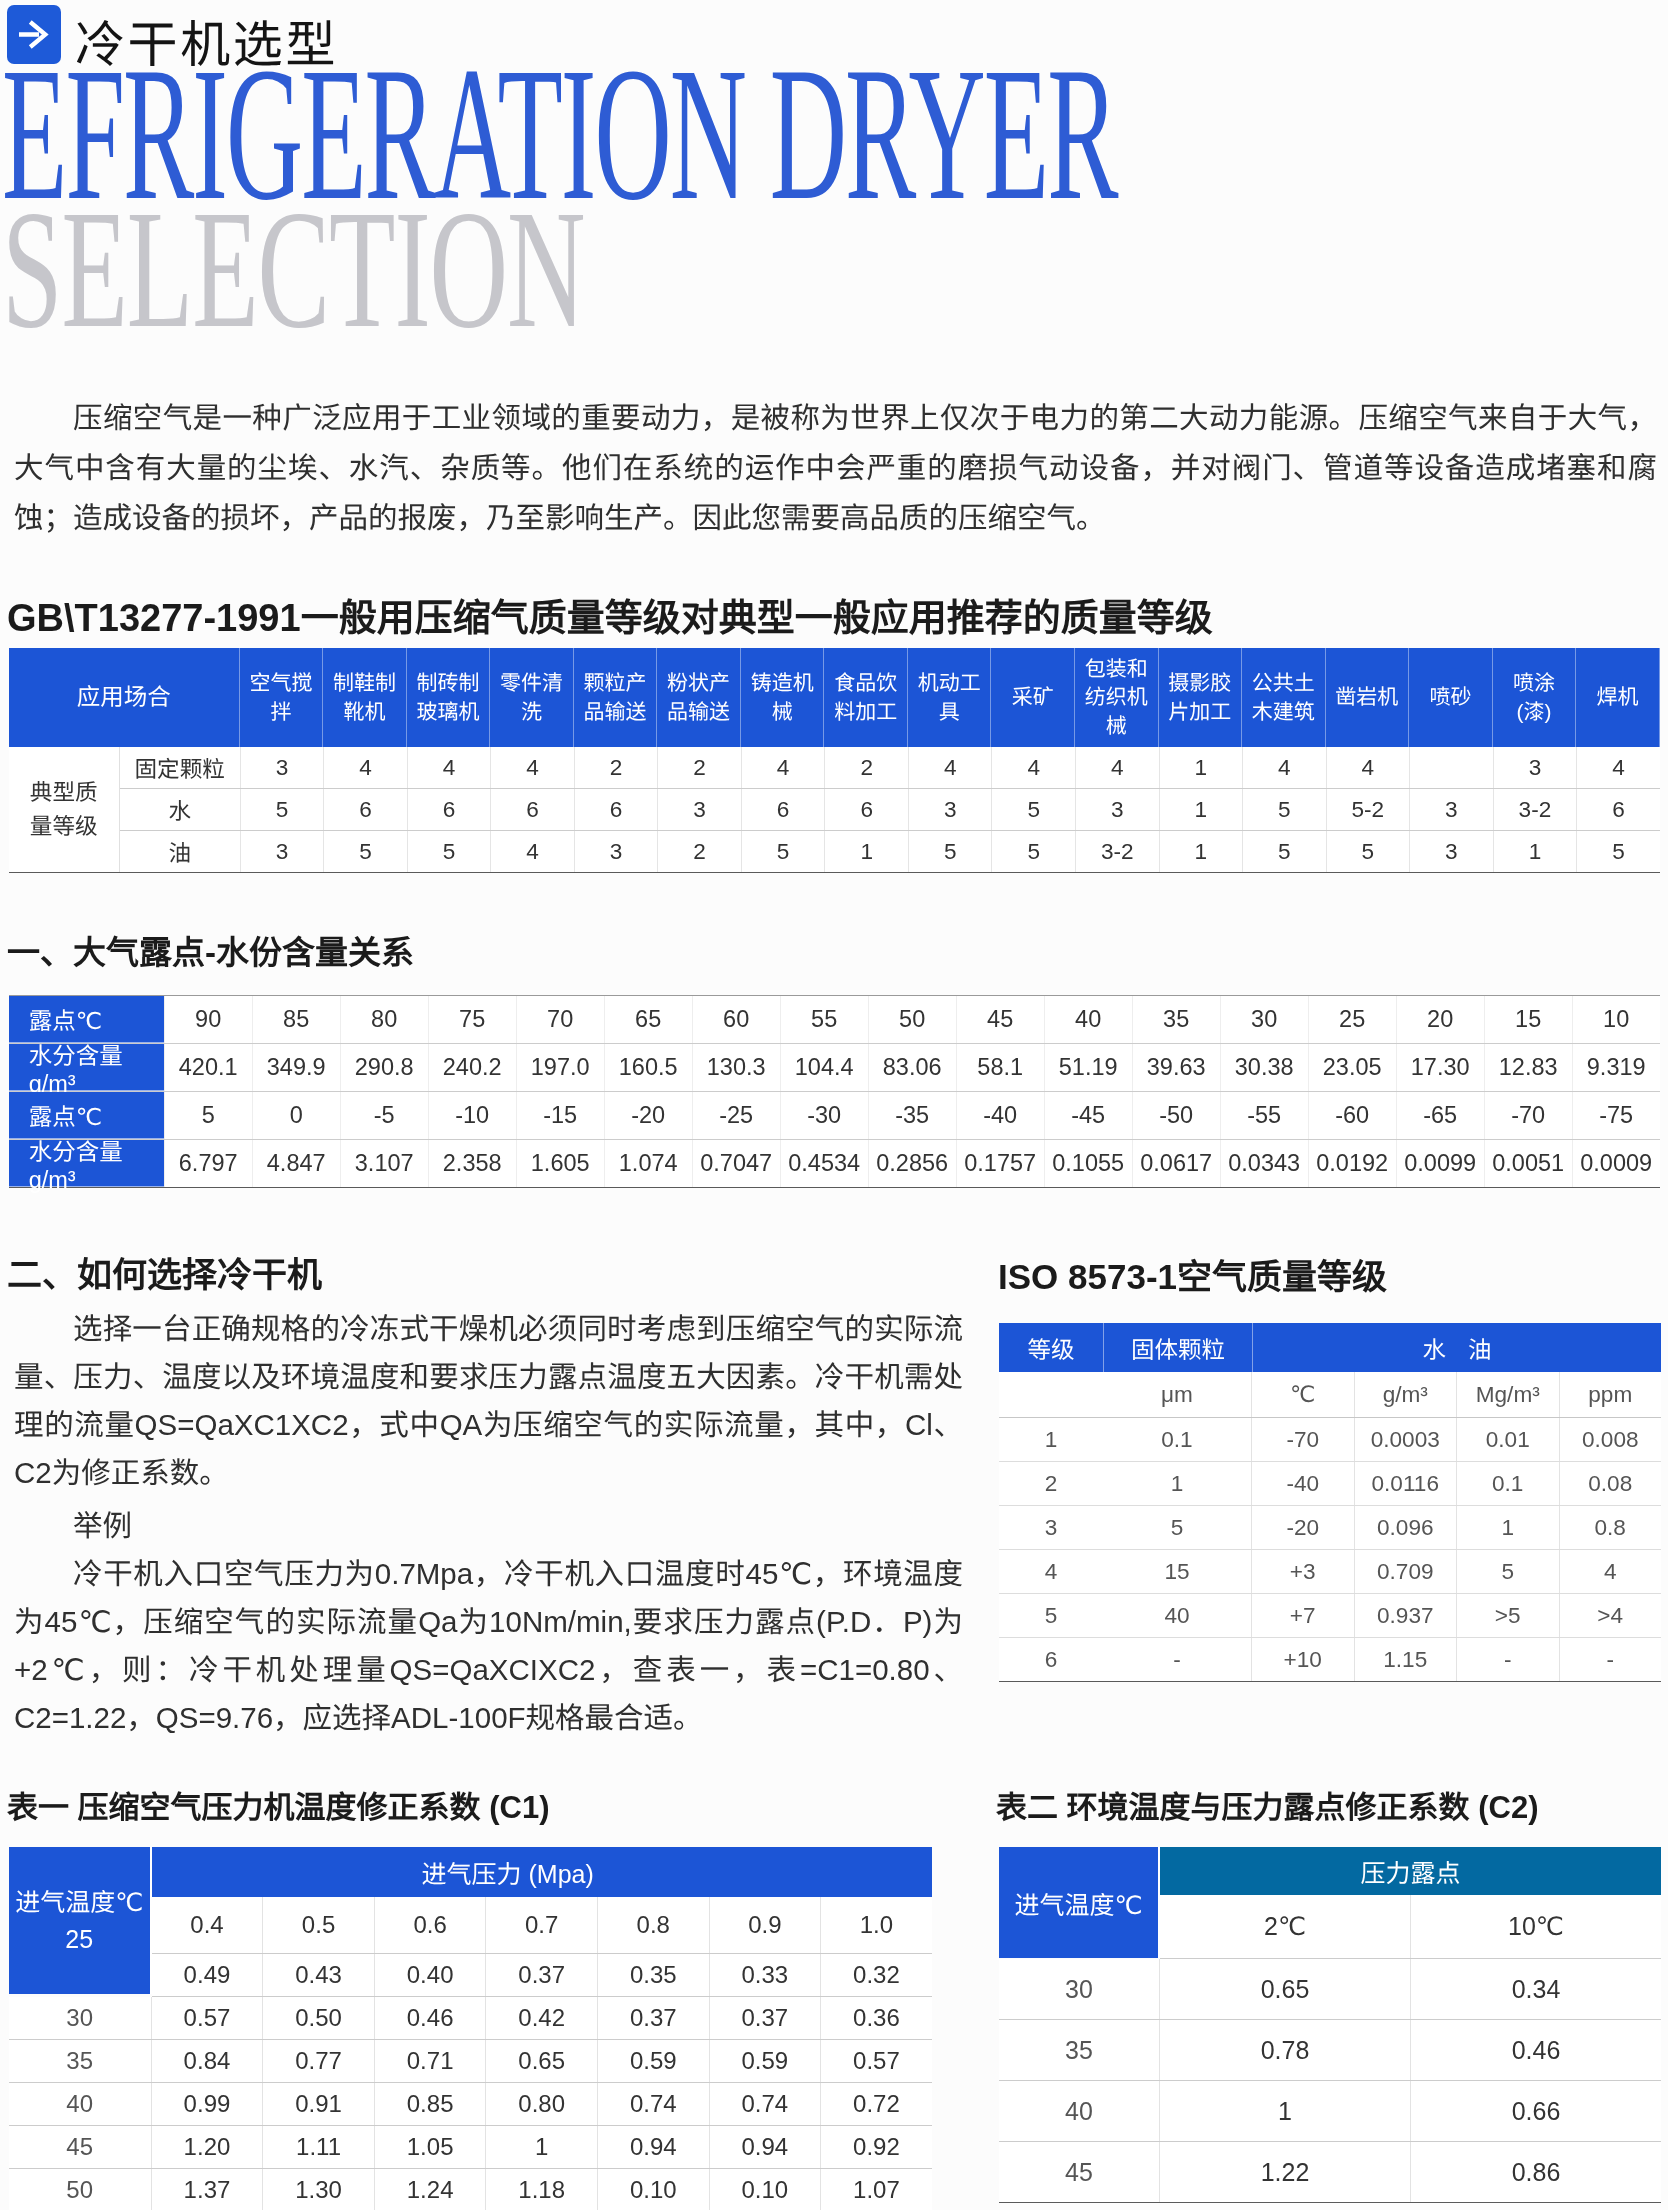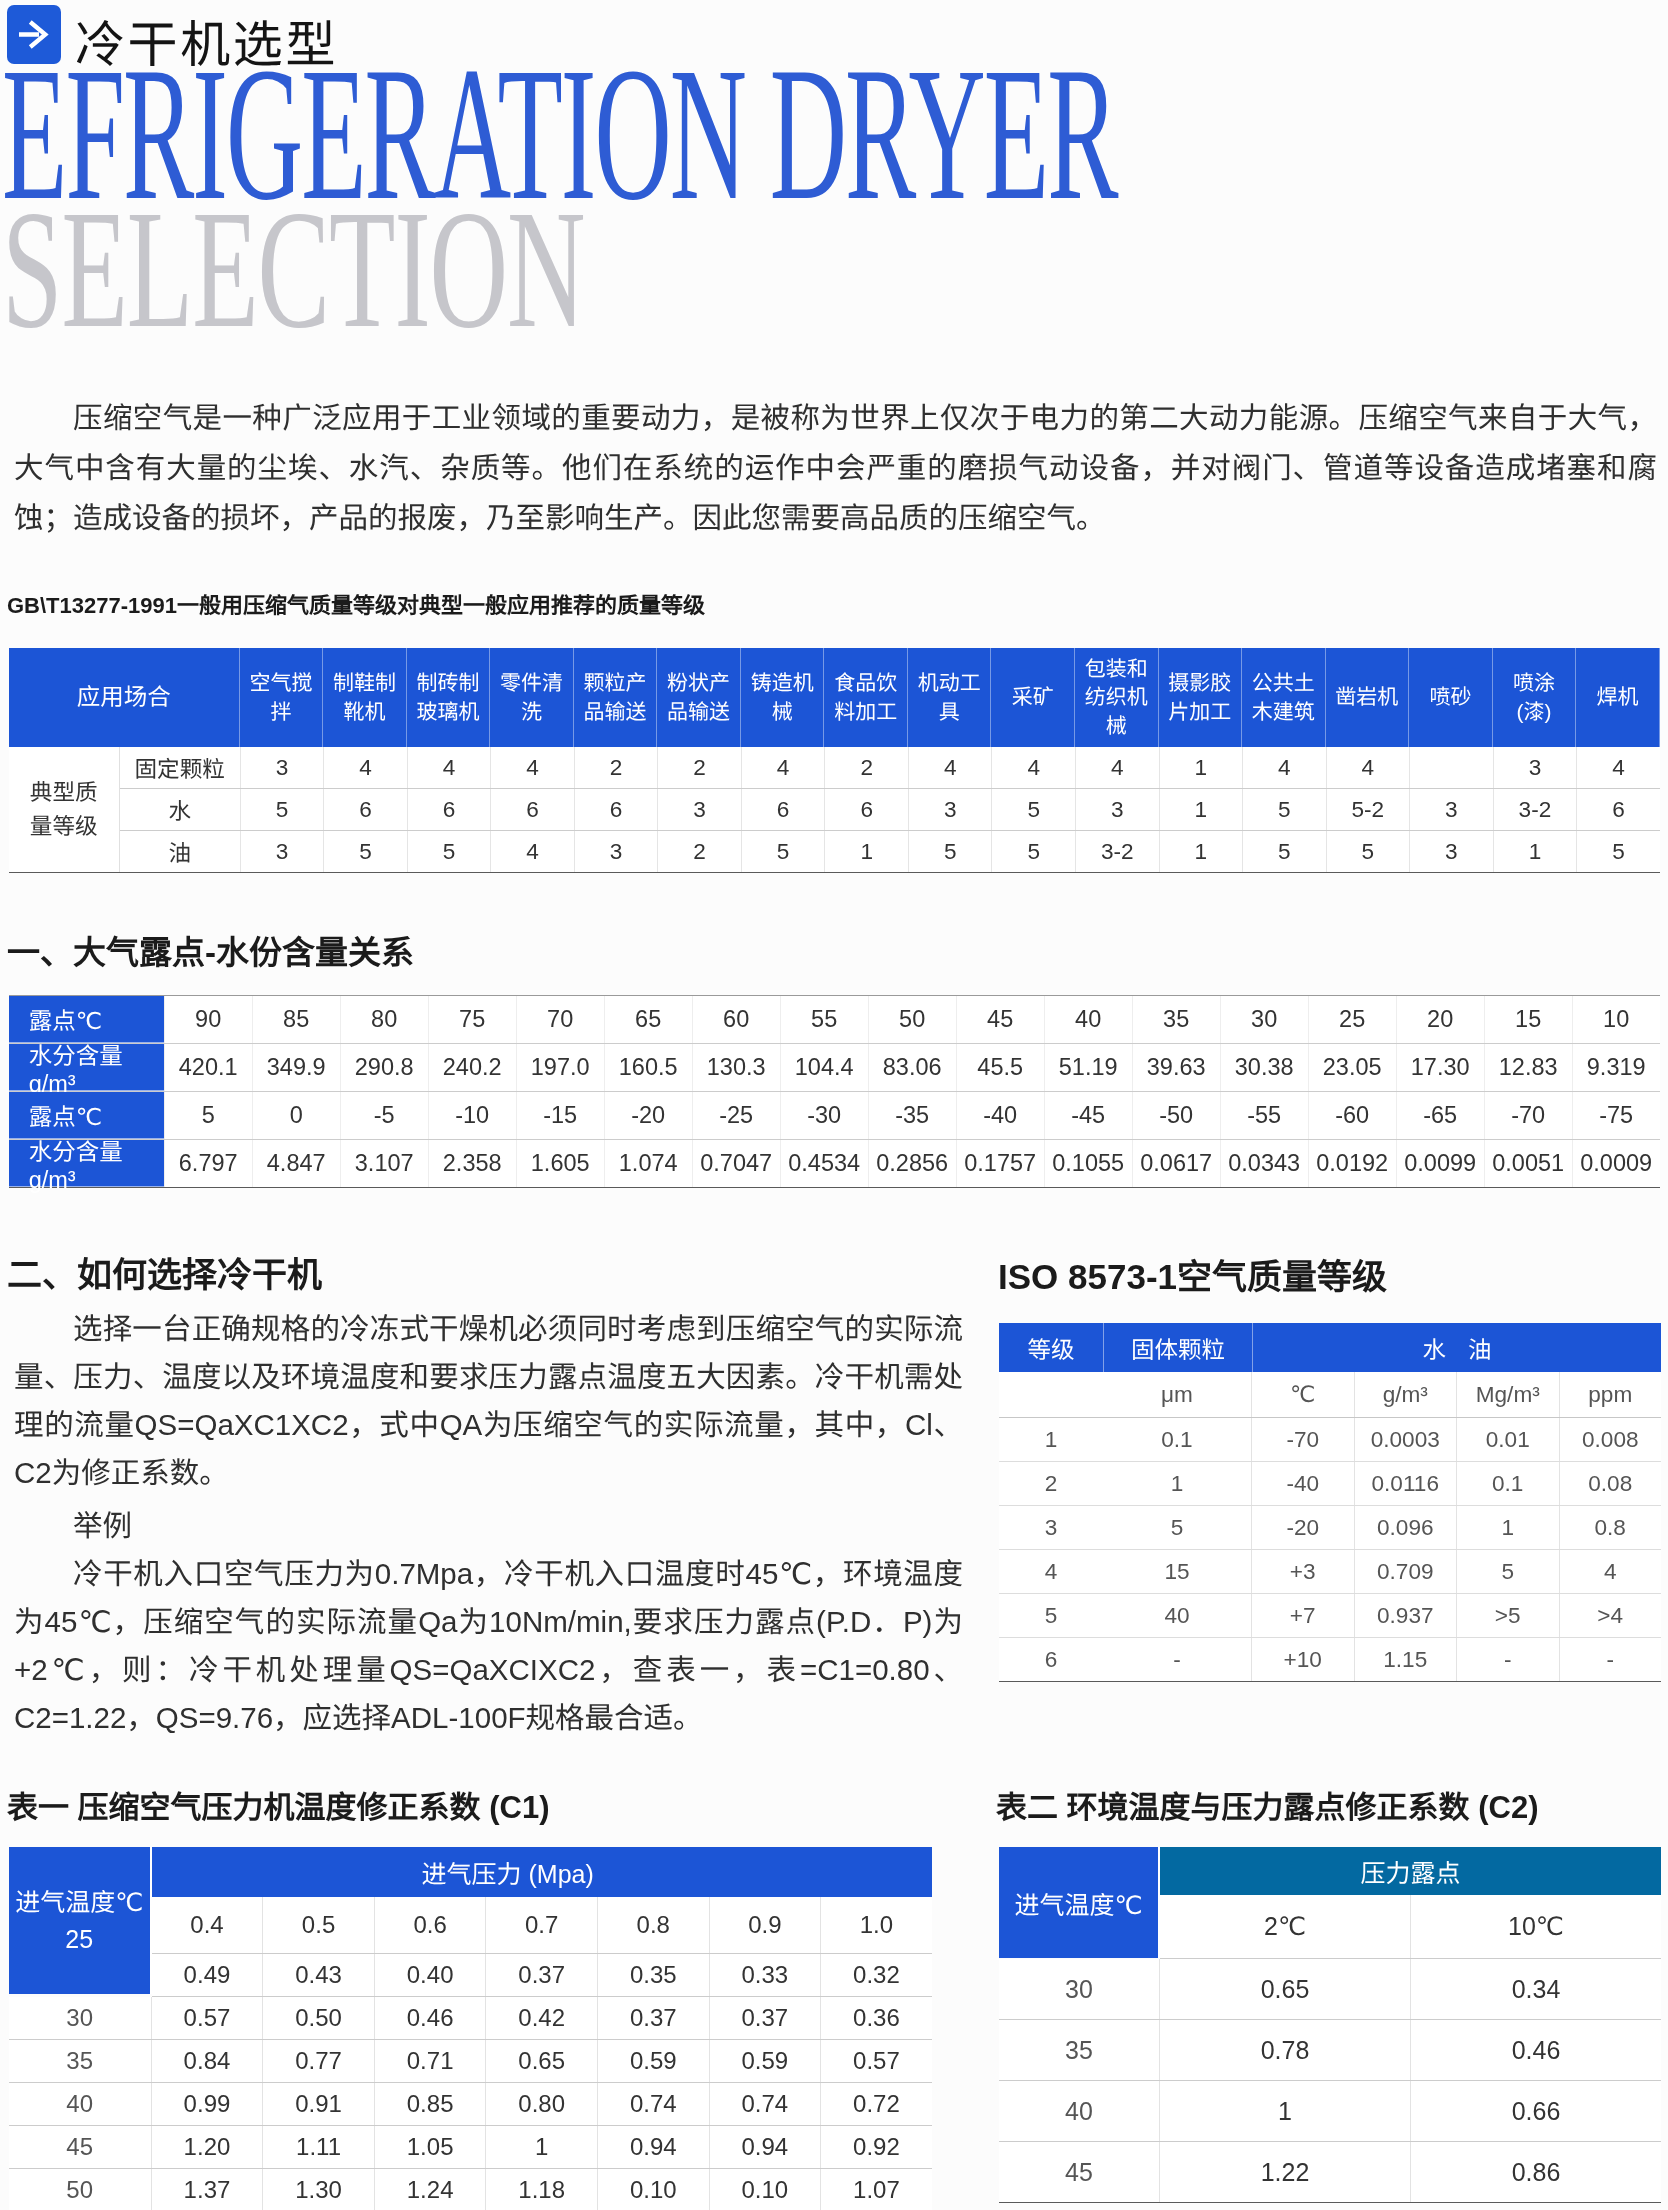--- a/index.html
+++ b/index.html
@@ -23,21 +23,21 @@
   .en2{left:1.7px;top:184px;font-family:"Liberation Serif","DejaVu Serif",serif;
        font-size:170px;line-height:1;color:#c6c6cb;white-space:nowrap;
        transform:scaleX(0.64);transform-origin:left top;letter-spacing:-1.7px;}
 
   
   .intro{left:14px;top:393px;width:1643px;font-size:29.5px;line-height:50px;
          color:#2f2f2f;text-indent:2em;text-align:justify;}
 
   
   .sec-title{font-weight:600;color:#1b1b1b;}
-  .gb-title{left:7px;top:587px;font-size:22px;}
+  .gb-title{left:7px;top:587px;font-size:38px;}
   .s1-title{left:7px;top:926px;font-size:33px;}
   .s2-title{left:7px;top:1246px;font-size:35px;}
   .iso-title{left:998px;top:1248px;font-size:35px;}
   .t1-title{left:7px;top:1782px;font-size:31px;}
   .t2-title{left:996px;top:1782px;font-size:31px;}
 
   
   .gb{left:8.7px;top:648px;width:1651px;border-bottom:1.7px solid #5a5a5a;}
   .gb-header{display:flex;height:99px;background:#1c55d6;color:#fff;}
   .gb-header .hc{flex:1 1 0;display:flex;align-items:center;justify-content:center;
@@ -241,21 +241,21 @@
       <div class="lab">水分含量g/m³</div>
       <div class="val">420.1</div>
       <div class="val">349.9</div>
       <div class="val">290.8</div>
       <div class="val">240.2</div>
       <div class="val">197.0</div>
       <div class="val">160.5</div>
       <div class="val">130.3</div>
       <div class="val">104.4</div>
       <div class="val">83.06</div>
-      <div class="val">45.5</div>
+      <div class="val">58.1</div>
       <div class="val">51.19</div>
       <div class="val">39.63</div>
       <div class="val">30.38</div>
       <div class="val">23.05</div>
       <div class="val">17.30</div>
       <div class="val">12.83</div>
       <div class="val">9.319</div>
     </div>
     <div class="trow">
       <div class="lab">露点℃</div>

